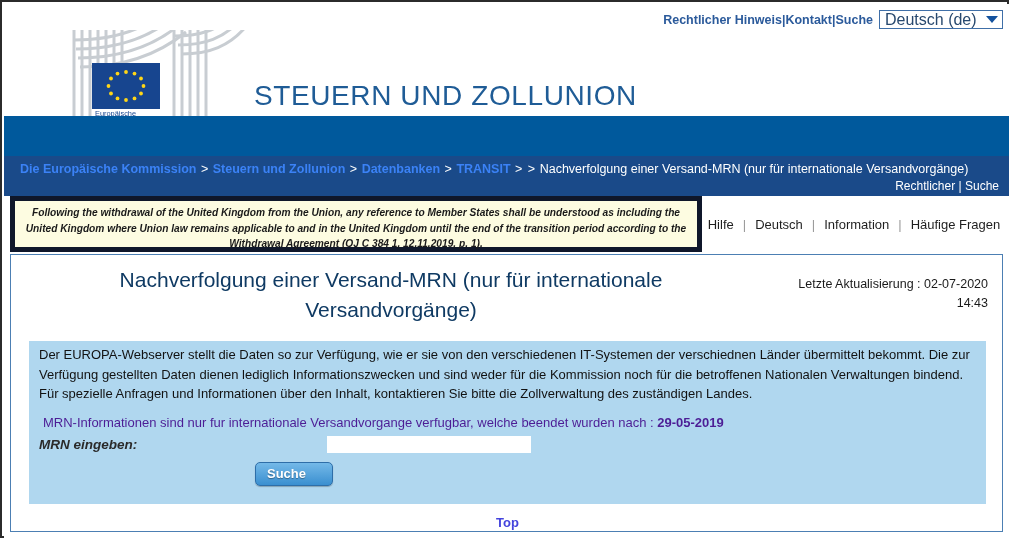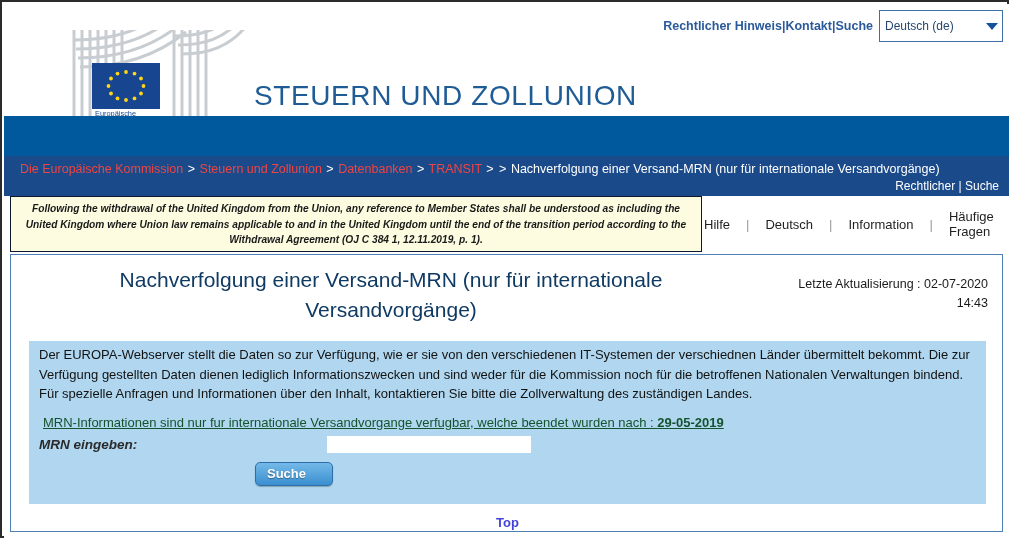--- a/index.html
+++ b/index.html
@@ -61,26 +61,26 @@
     text-decoration: none;
     font-weight: bold;
   }
   .utility-sep {
     color: #2b5a9b;
     font-weight: bold;
   }
   .lang-select {
     margin-left: 6px;
     width: 124px;
-    height: 32px;
+    height: 19px;
     box-sizing: border-box;
     border: 1px solid #3f6fa8;
     background: #ffffff;
     font-family: "Liberation Sans", sans-serif;
-    font-size: 12px;
+    font-size: 16px;
     color: #27486e;
     display: flex;
     align-items: center;
     justify-content: space-between;
     padding: 0 4px 0 5px;
   }
   .lang-arrow {
     width: 0; height: 0;
     border-left: 6px solid transparent;
     border-right: 6px solid transparent;
@@ -157,21 +157,21 @@
     background: #1a4a89;
   }
   .breadcrumb {
     position: absolute;
     left: 16px;
     top: 158px;
     font-size: 12.5px;
     color: #ffffff;
     white-space: nowrap;
   }
-  .breadcrumb a { color: #ef4444; text-decoration: none; }
+  .breadcrumb a { color: #3b82f6; text-decoration: none; font-weight: bold; }
   .breadcrumb .sep { padding: 0 1px; }
   .band-right-links {
     position: absolute;
     right: 10px;
     top: 175px;
     font-size: 12px;
     color: #ffffff;
     white-space: nowrap;
   }
   .band-right-links a { color: #ffffff; text-decoration: none; }
@@ -183,39 +183,39 @@
     width: 1005px;
     height: 58px;
   }
   .notice-box {
     position: absolute;
     left: 6px; top: 0;
     width: 692px;
     height: 56px;
     box-sizing: border-box;
     background: #fdfce1;
-    border: 1px solid #0f172a;
+    border: 5px solid #0f172a;
     padding: 4px 10px;
     font-size: 10.2px;
     font-style: italic;
     font-weight: bold;
     color: #1a1a1a;
     line-height: 15.5px;
     text-align: center;
   }
   .notice-links {
     position: absolute;
     left: 700px;
     top: 0;
     width: 300px;
     height: 56px;
     display: flex;
     align-items: center;
     justify-content: center;
-    gap: 16px;
+    gap: 9px;
     font-size: 13px;
     color: #1f1f1f;
   }
   .notice-links a { color: #1f1f1f; text-decoration: none; }
   .notice-links .nsep { color: #9a9a9a; }
 
   
   .content-frame {
     position: absolute;
     left: 6px;
@@ -258,23 +258,22 @@
   }
   .info-para {
     font-size: 13px;
     line-height: 19.5px;
     color: #121212;
     margin: 0 0 10px 0;
   }
   .mrn-note {
     font-size: 13px;
     line-height: 18px;
-    color: #14532d;
+    color: #4c1d95;
     margin: 0 0 2px 4px;
-    text-decoration: underline;
   }
   .mrn-note b { font-weight: bold; }
   .mrn-row {
     display: flex;
     align-items: center;
     margin-top: 4px;
     gap: 40px;
   }
   .mrn-label {
     font-size: 13.5px;

